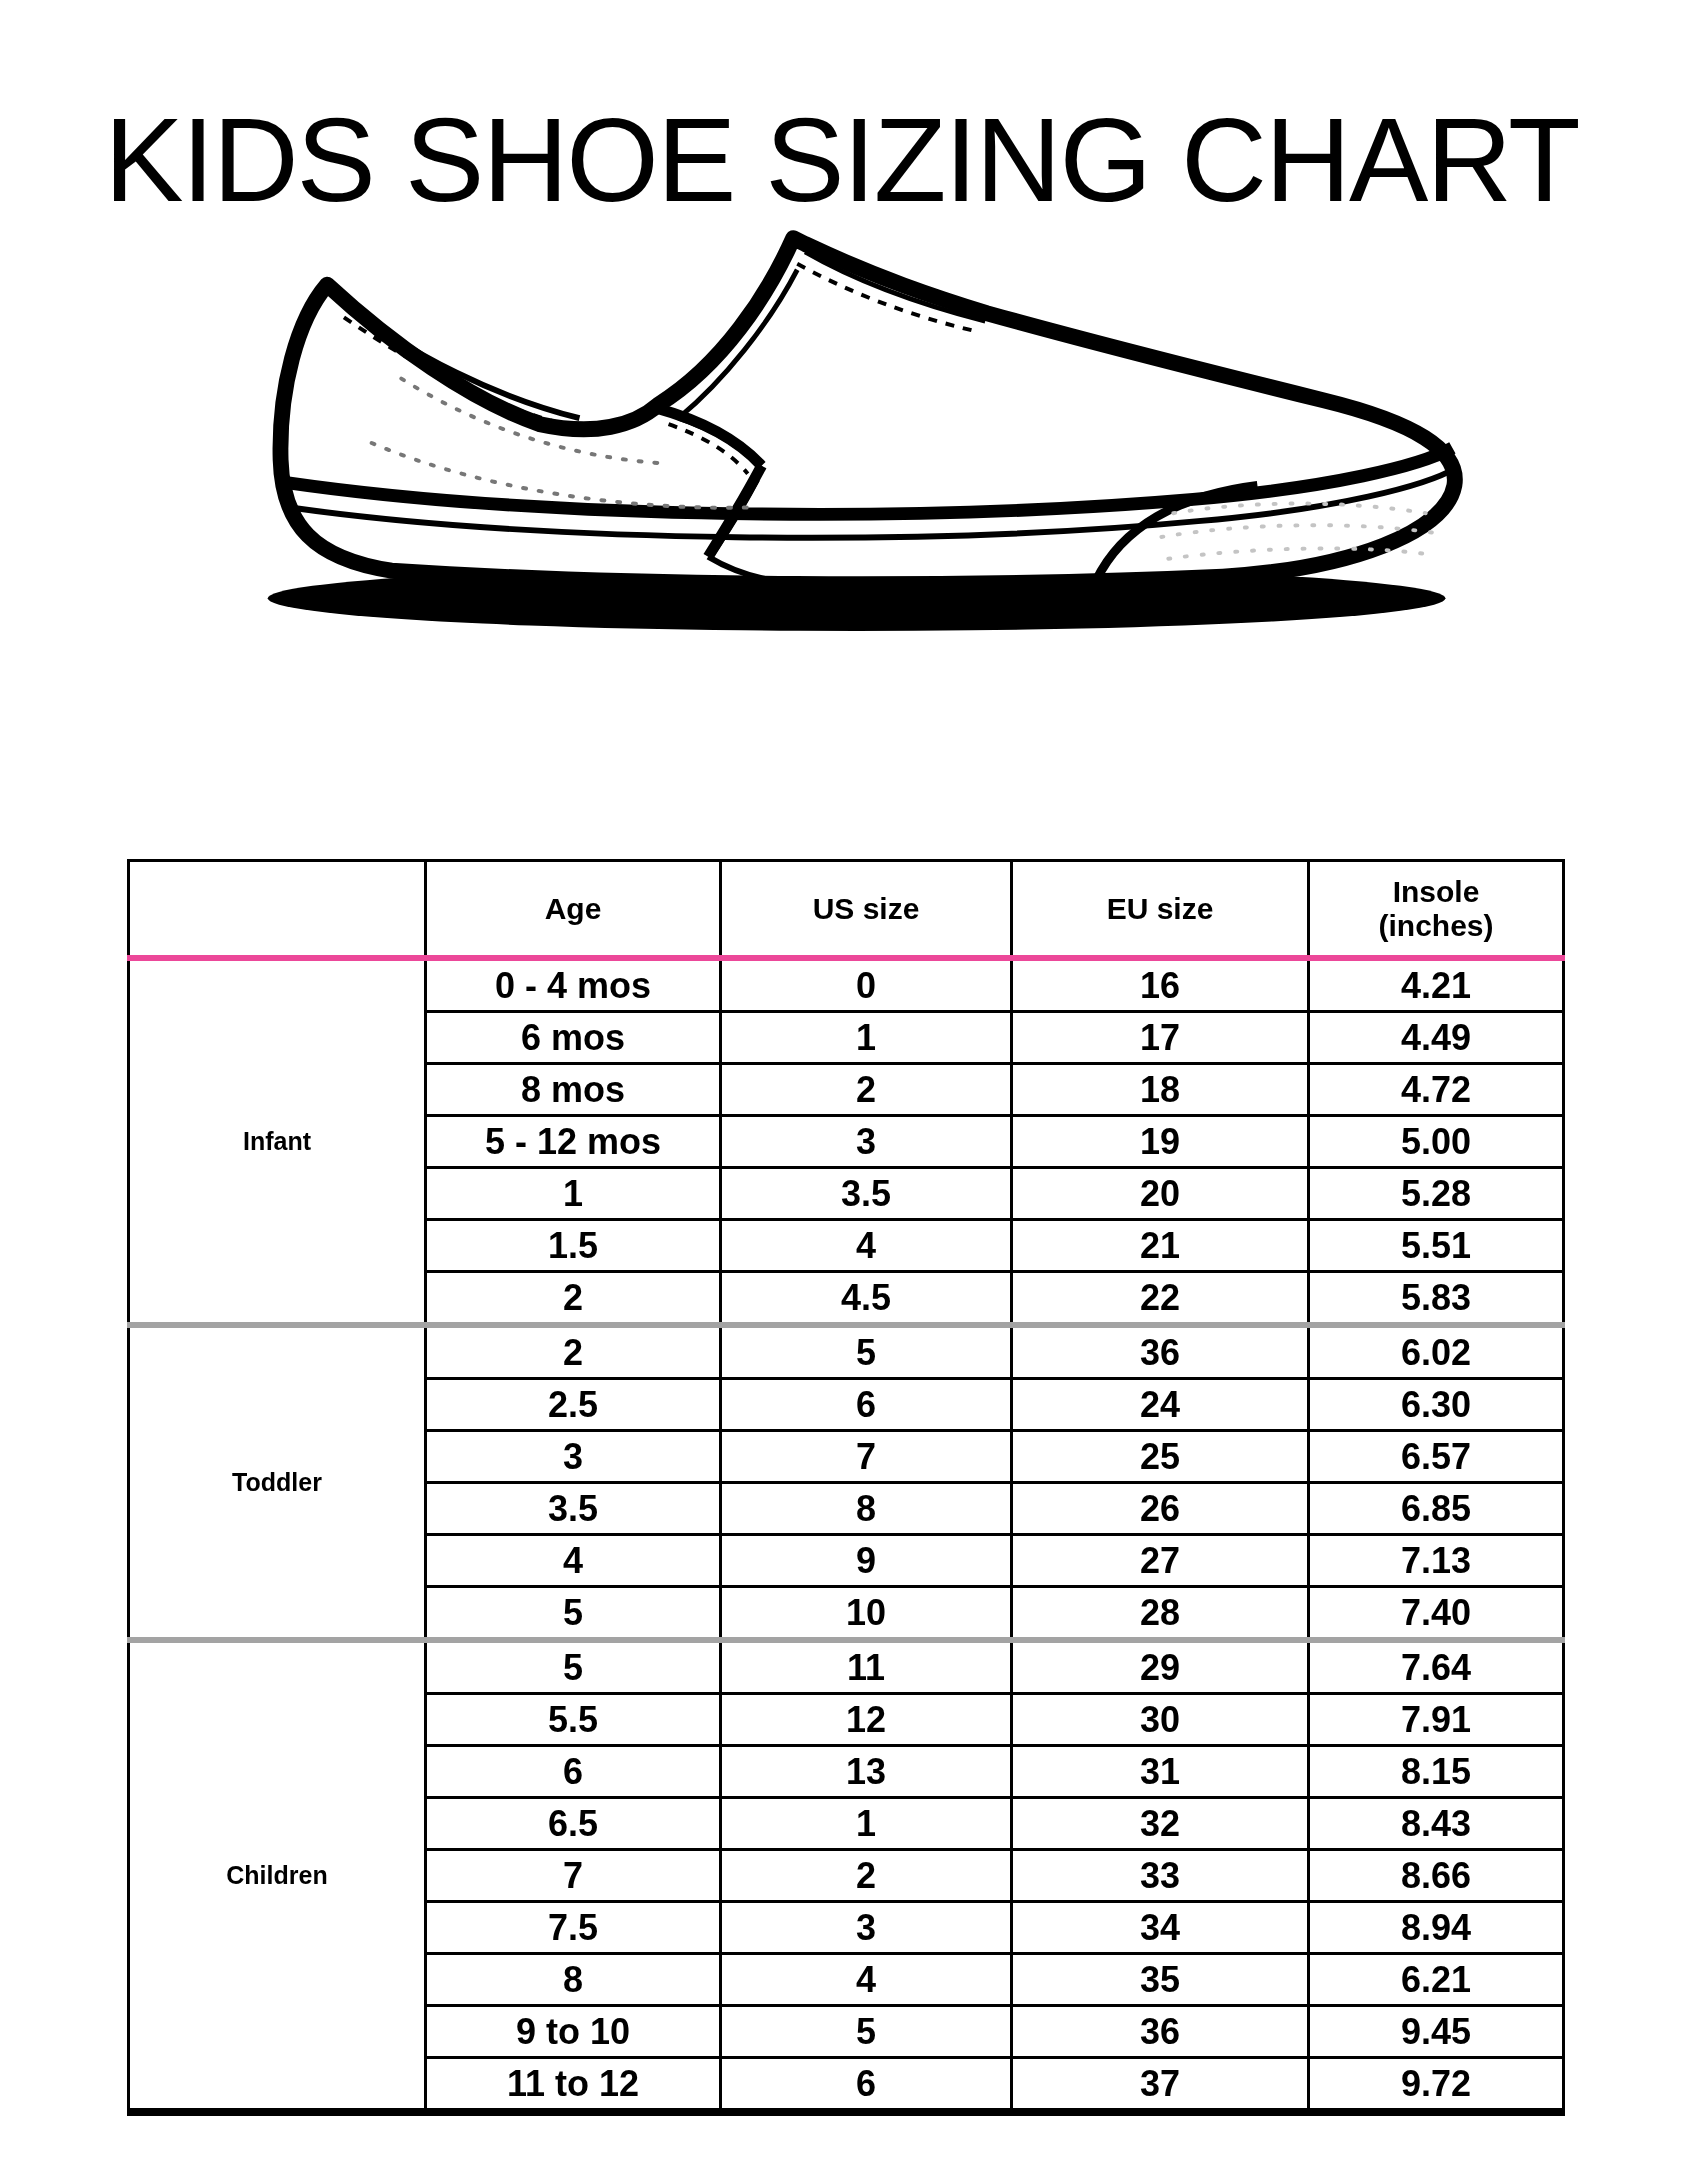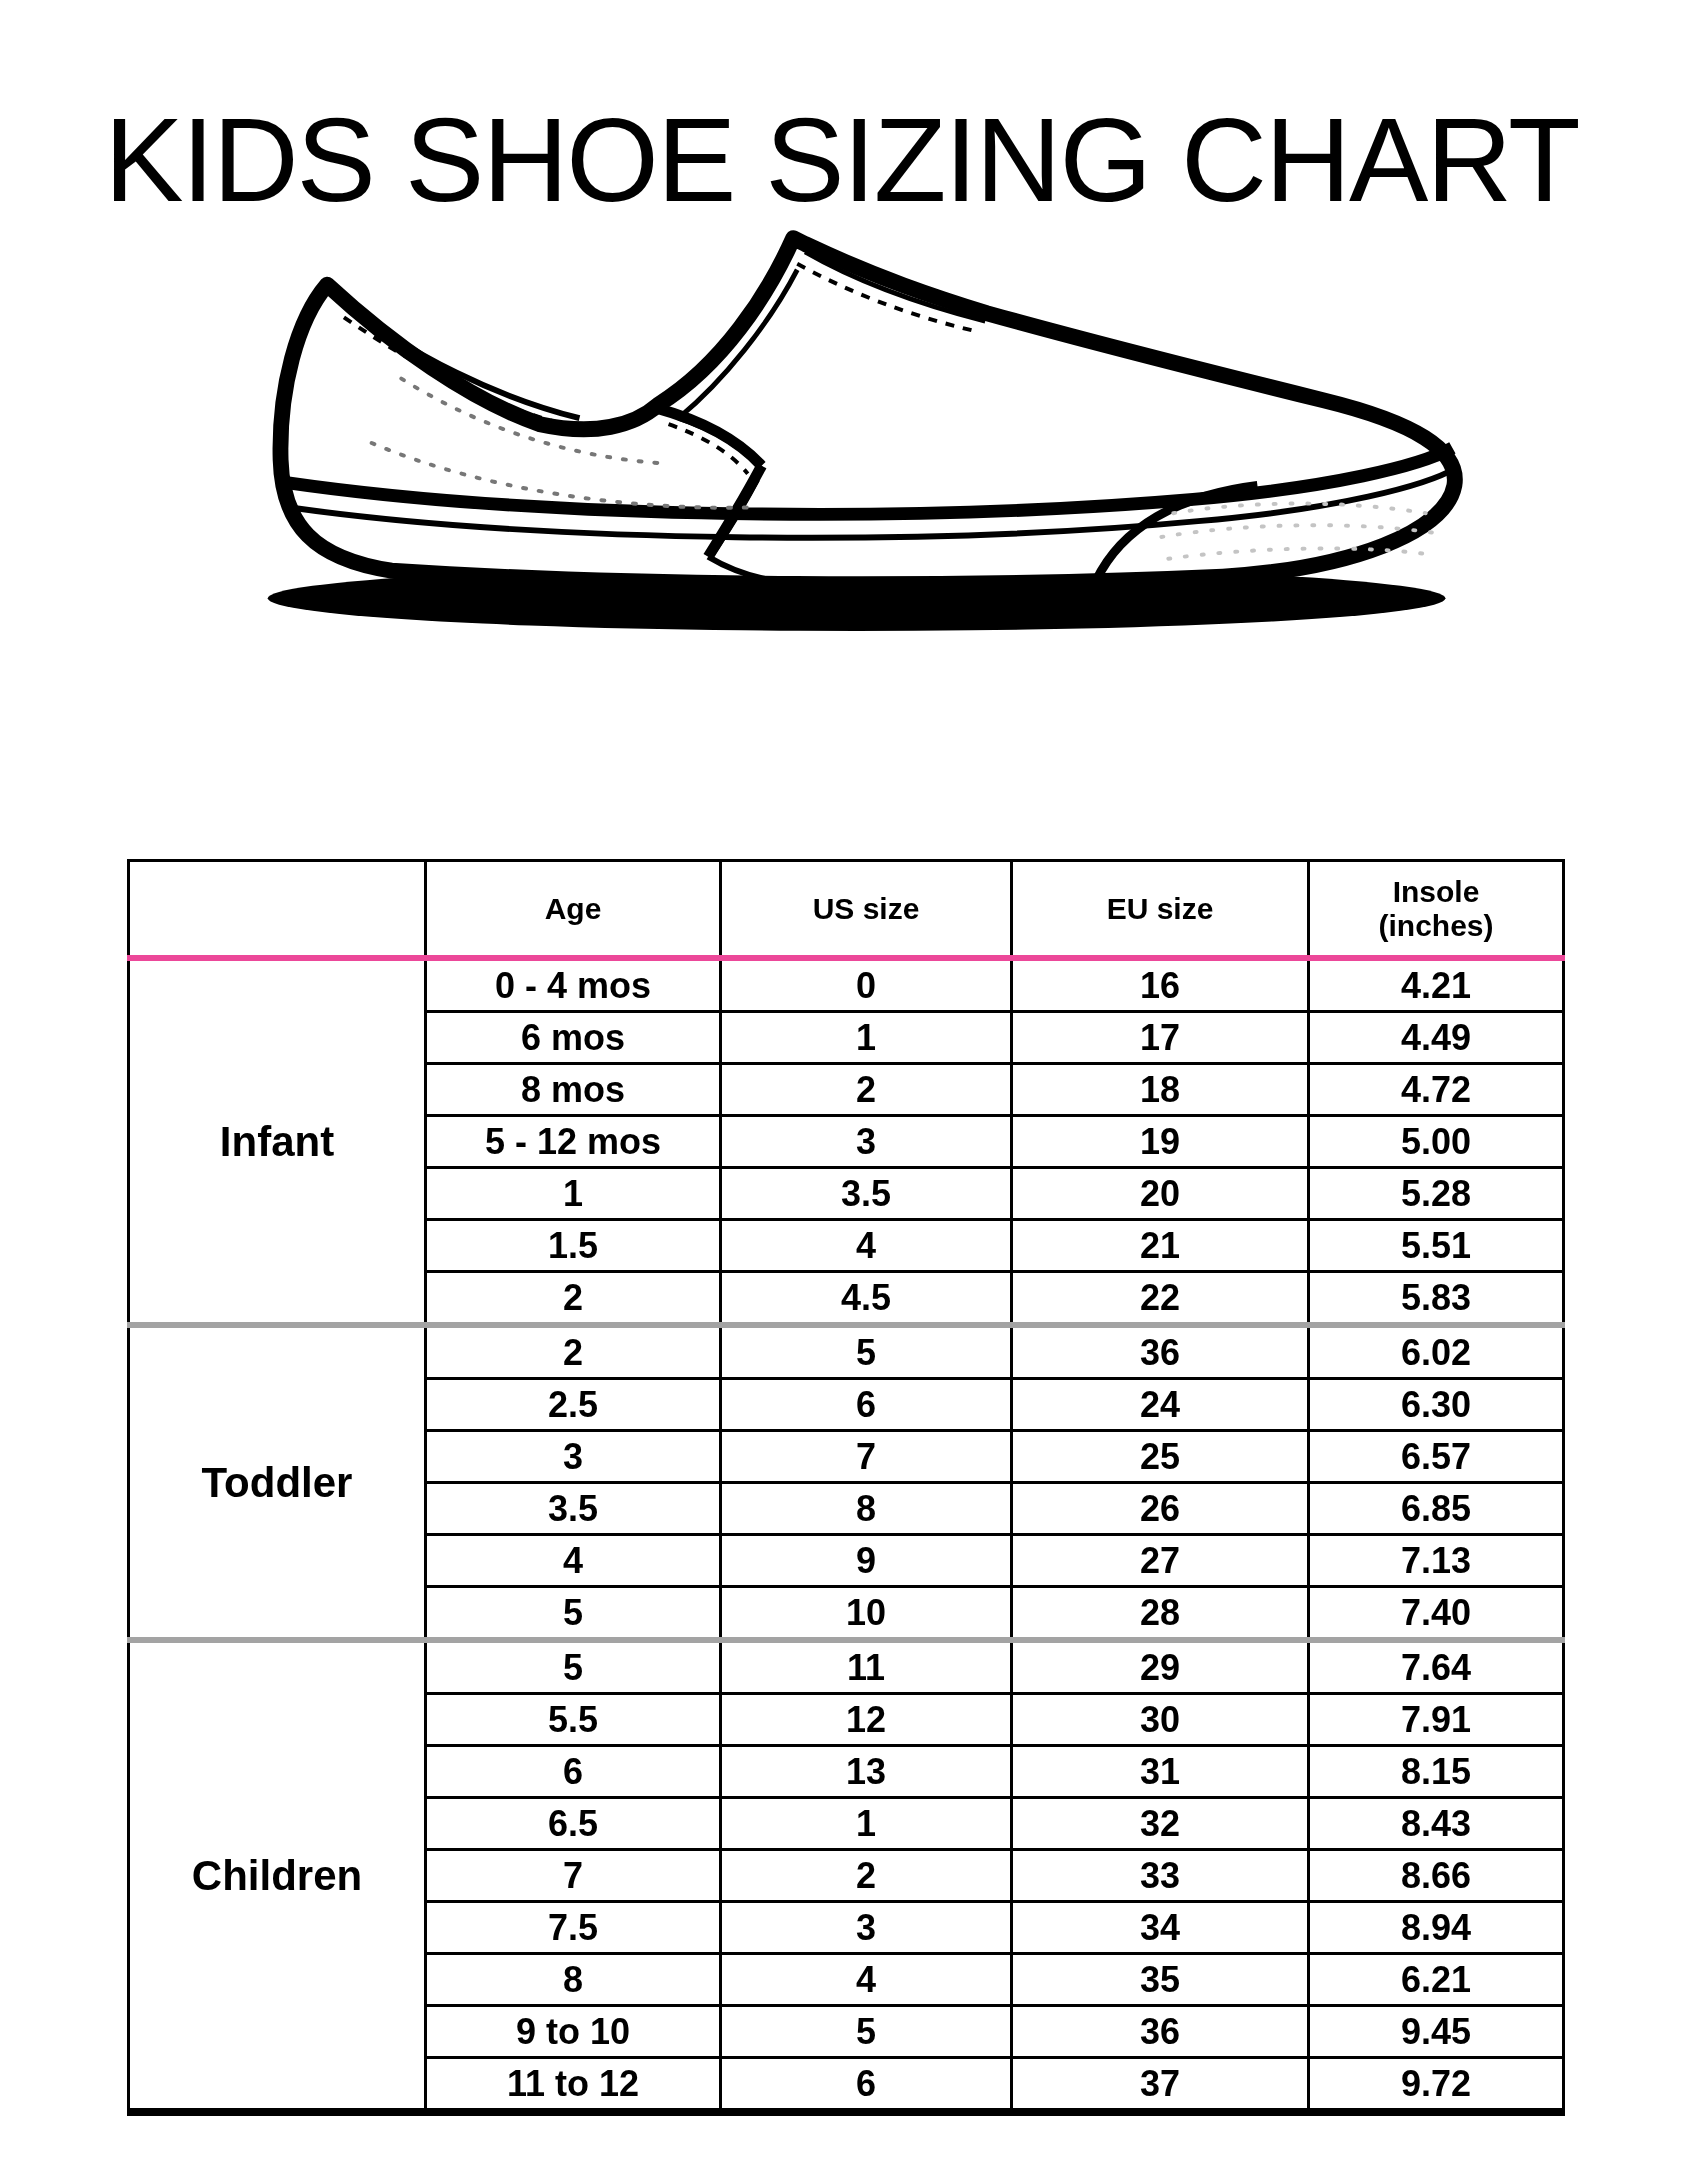--- a/index.html
+++ b/index.html
@@ -17,21 +17,21 @@
     position:absolute;left:127px;top:859px;width:1436px;
     border-collapse:collapse;table-layout:fixed;
     border:3px solid #000;border-bottom-width:8px;
   }
   .size-table th,.size-table td{
     border:3px solid #000;text-align:center;vertical-align:middle;
     font-weight:bold;padding:0;overflow:hidden;
   }
   .size-table thead th{height:93px;font-size:30px;border-bottom:6px solid #ec4899;}
   .size-table tbody td{height:49px;font-size:36px;}
-  .size-table td.group-cell{font-size:42px;}
+  .size-table td.group-cell{font-size:25px;}
   .size-table tr.section-first td{border-top:6px solid #a3a3a3;}
   .insole-h{white-space:pre-line;line-height:1.12;}
 </style>
 </head>
 <body>
 
 <h1 class="title">KIDS SHOE SIZING CHART</h1>
 
 <div class="shoe-wrap">
   <svg width="1247" height="416" viewBox="0 0 1260 420" fill="none" xmlns="http://www.w3.org/2000/svg">

